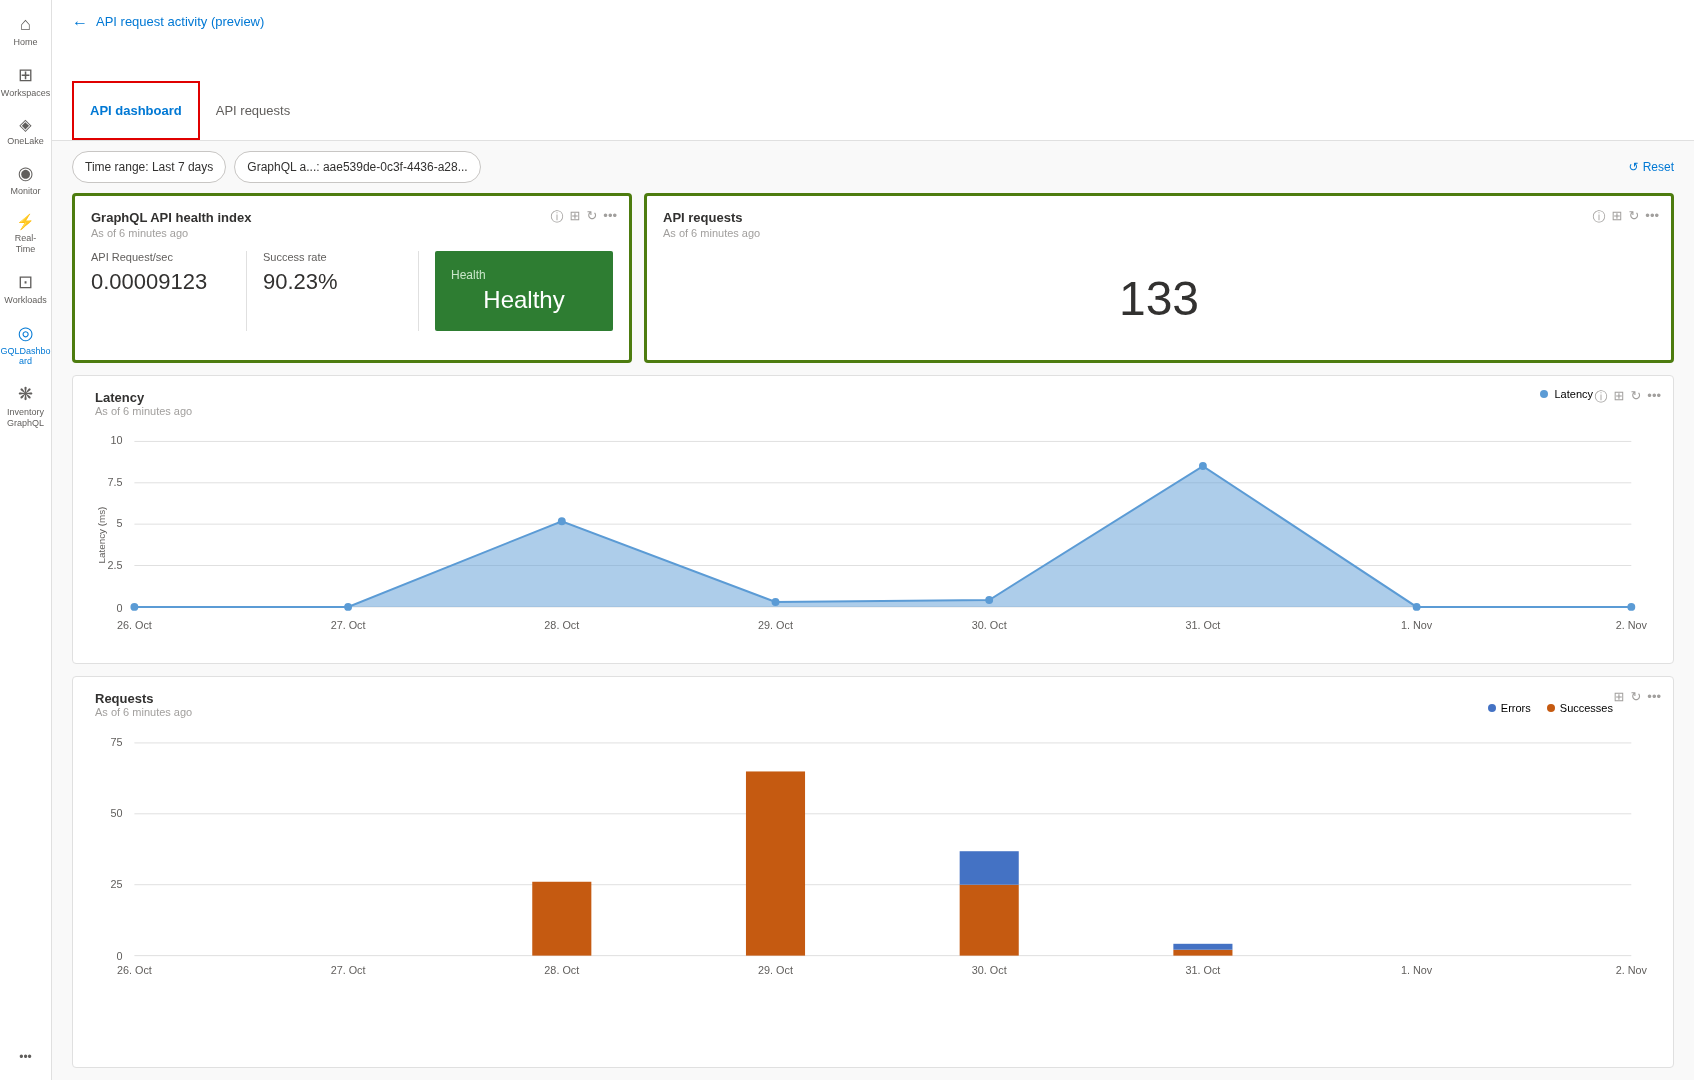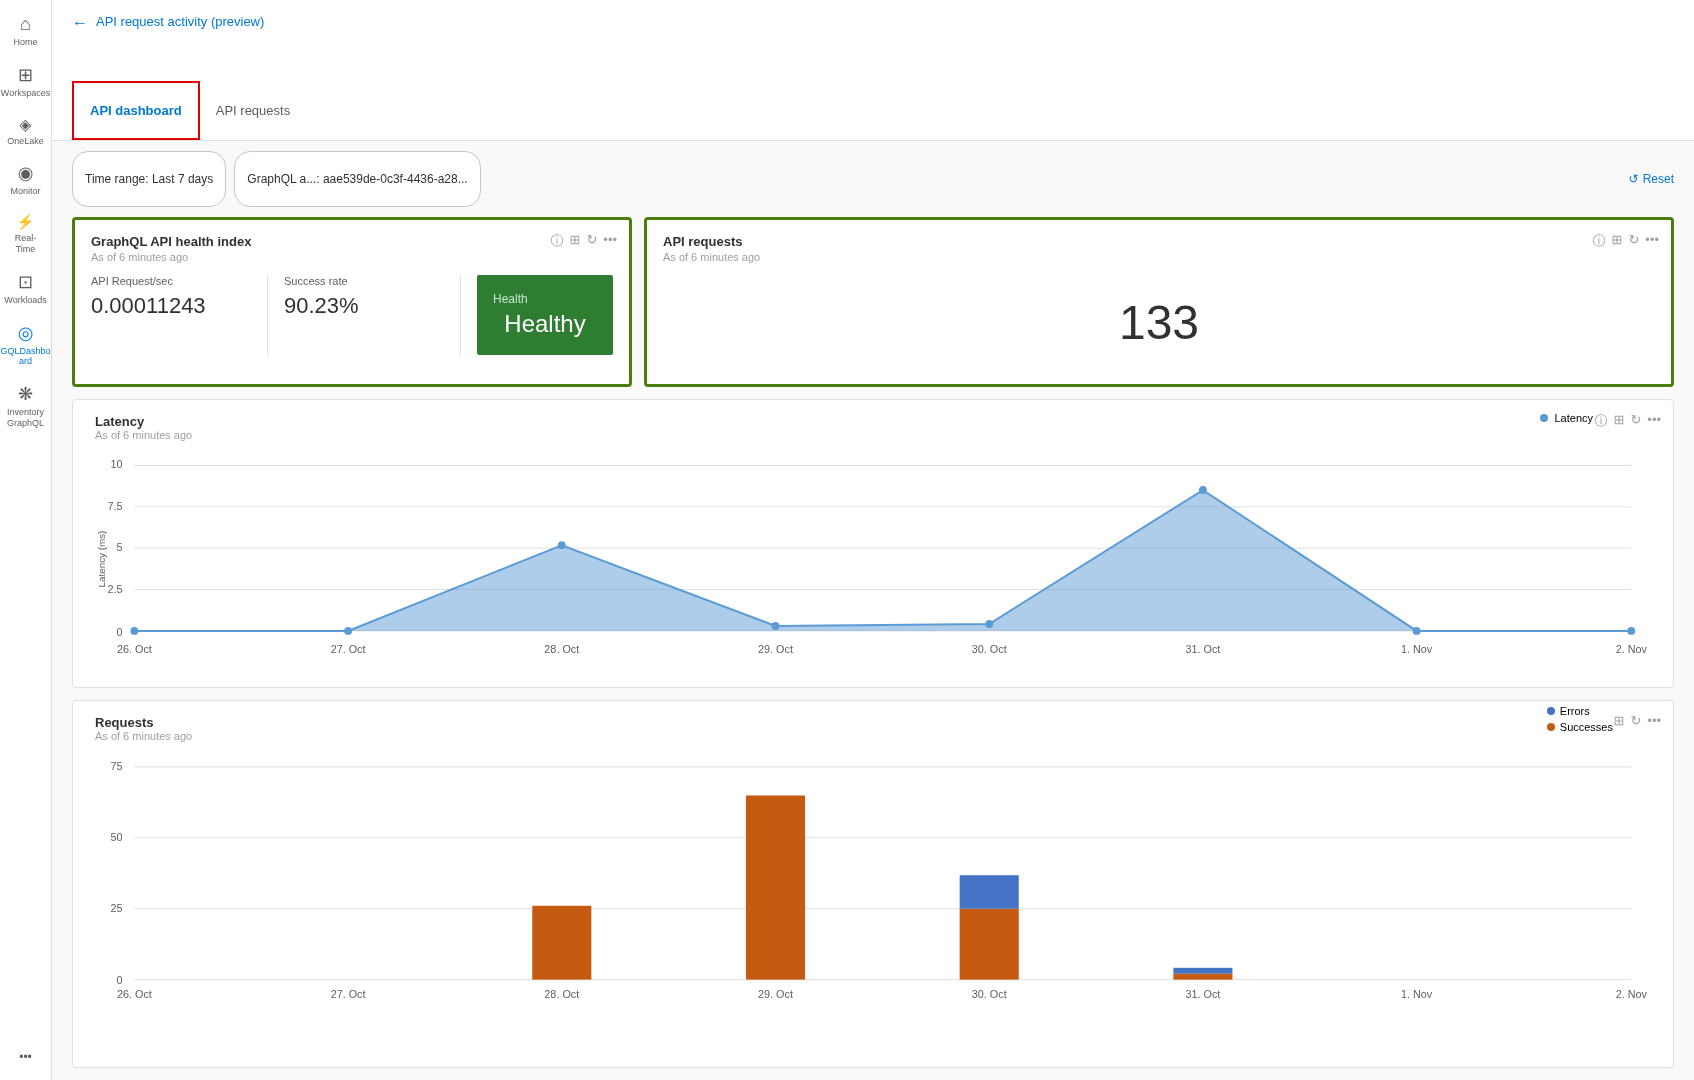--- a/index.html
+++ b/index.html
@@ -82,21 +82,21 @@
       display: flex;
       align-items: center;
       padding: 10px 20px;
       gap: 8px;
       background: #f9f9f9;
     }
     .filter-chip {
       background: #fff;
       border: 1px solid #c8c6c4;
       border-radius: 16px;
-      padding: 20px 12px;
+      padding: 8px 12px;
       font-size: 12px;
       color: #323130;
       cursor: pointer;
     }
     .reset-btn {
       margin-left: auto;
       display: flex;
       align-items: center;
       gap: 4px;
       font-size: 12px;
@@ -152,21 +152,21 @@
       flex: 1;
       border-right: 1px solid #e0e0e0;
       padding-right: 16px;
       margin-right: 16px;
     }
     .metric-block:last-child { border-right: none; padding-right: 0; margin-right: 0; }
     .metric-label { font-size: 11px; color: #605e5c; margin-bottom: 6px; }
     .metric-value { font-size: 22px; color: #323130; font-weight: 400; }
 
     .health-block {
-      width: 136px;
+      width: 178px;
       background: #2e7d32;
       border-radius: 2px;
       display: flex;
       flex-direction: column;
       align-items: center;
       justify-content: center;
       padding: 8px;
       flex-shrink: 0;
       min-height: 80px;
     }
@@ -284,21 +284,21 @@
       <div class="card-subtitle">As of 6 minutes ago</div>
       <div class="card-icons">
         <span>ⓘ</span>
         <span>⊞</span>
         <span>↻</span>
         <span>•••</span>
       </div>
       <div class="card-metrics">
         <div class="metric-block">
           <div class="metric-label">API Request/sec</div>
-          <div class="metric-value">0.00011243</div>
+          <div class="metric-value">0.00009123</div>
         </div>
         <div class="metric-block">
           <div class="metric-label">Success rate</div>
           <div class="metric-value">90.23%</div>
         </div>
         <div class="health-block">
           <div class="health-label-small">Health</div>
           <div class="health-label-big">Healthy</div>
         </div>
       </div>
@@ -372,21 +372,21 @@
 
   <div class="chart-panel" style="flex:1; overflow:hidden;">
     <div class="chart-title">Requests</div>
     <div class="chart-subtitle">As of 6 minutes ago</div>
     <div class="chart-icons">
       <span>⊞</span>
       <span>↻</span>
       <span>•••</span>
     </div>
     
-    <div style="position:absolute; top:4px; right:60px; display:flex; flex-direction:column; gap:4px;">
+    <div style="position:absolute; top:25px; right:60px; display:flex; flex-direction:row; gap:16px;">
       <div style="display:flex;align-items:center;gap:5px;font-size:11px;">
         <span style="width:8px;height:8px;border-radius:50%;background:#4472c4;display:inline-block;"></span>
         <span>Errors</span>
       </div>
       <div style="display:flex;align-items:center;gap:5px;font-size:11px;text-align:right;">
         <span style="width:8px;height:8px;border-radius:50%;background:#c55a11;display:inline-block;"></span>
         <span>Successes</span>
       </div>
     </div>
     

